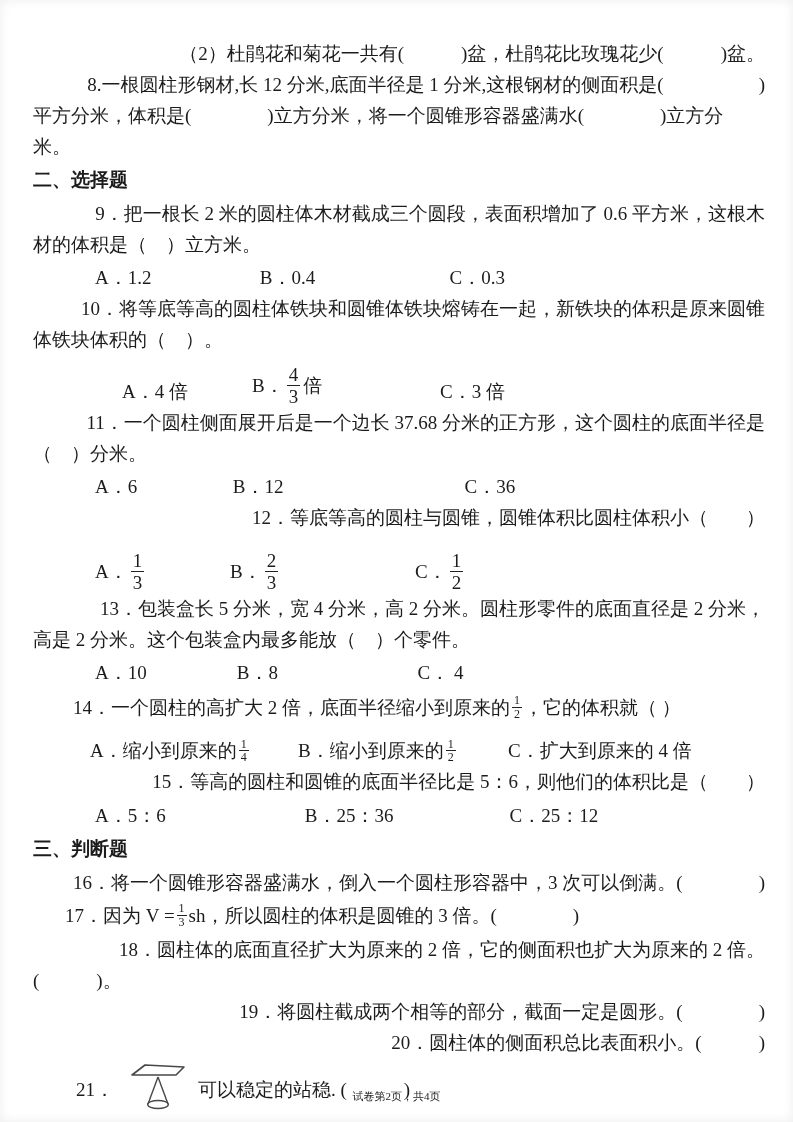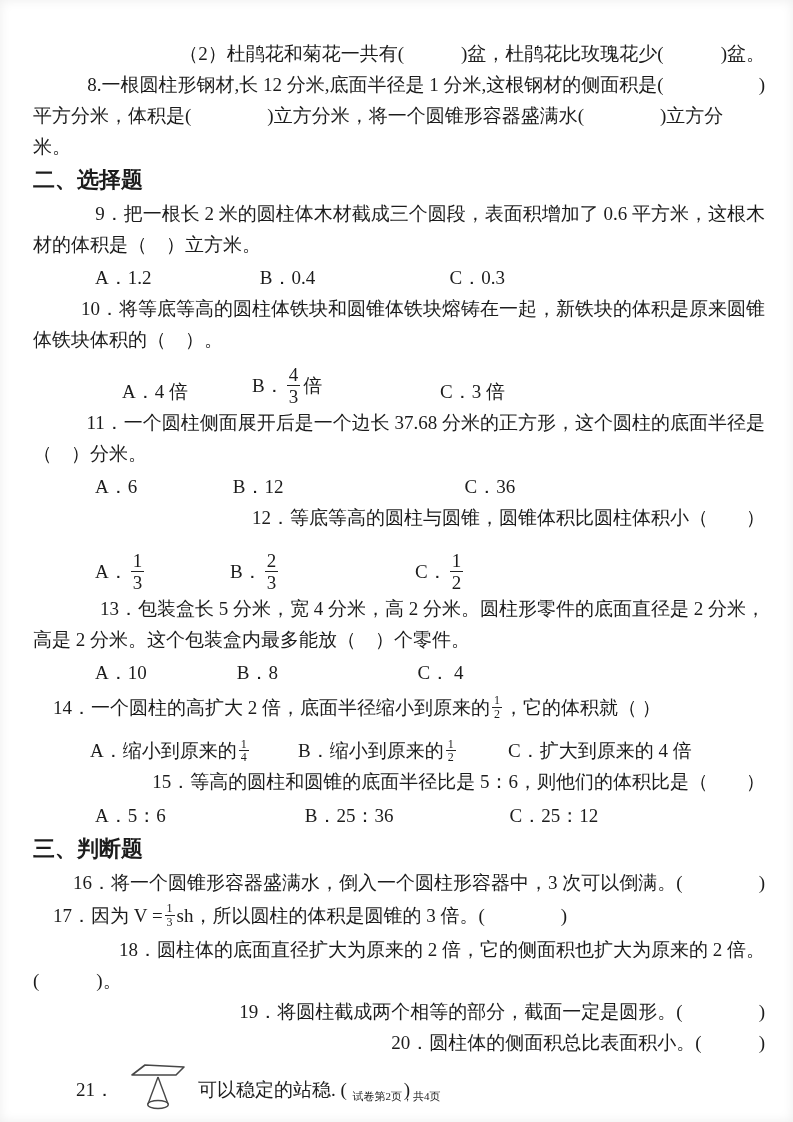--- a/index.html
+++ b/index.html
@@ -9,21 +9,21 @@
     box-sizing:border-box;
     padding:38px 28px 0 33px;
     overflow:hidden;
     font-family:"Liberation Serif","DejaVu Serif",serif;
     color:#1c1c1c;
     box-shadow: inset 0 0 12px rgba(0,0,0,0.07);
     position:relative;
   }
   .line{font-size:19px;line-height:31px;white-space:nowrap;}
   .ind{text-indent:28px;text-align:right;}
-  .heading{font-size:22px;line-height:36px;font-weight:bold;white-space:nowrap;}
+  .heading{font-size:19px;line-height:36px;font-weight:bold;white-space:nowrap;}
   .opts{font-size:19px;line-height:31px;white-space:nowrap;}
   .opts .o{display:inline-block;vertical-align:middle;}
   .frow{display:flex;align-items:flex-end;}
   .frow .o{display:inline-flex;align-items:center;flex:0 0 auto;}
   .fr{display:inline-flex;flex-direction:column;align-items:center;vertical-align:middle;margin:0 3px;line-height:1.12;}
   .fr .den{border-top:1.5px solid #222;padding:0 2px;}
   .fr.lg{font-size:19px;}
   .fr.sm{font-size:12px;line-height:1.05;margin:0 2px;}
   .q14row{display:flex;align-items:center;}
   .inlineflex{display:inline-flex;align-items:center;white-space:nowrap;}
@@ -98,21 +98,21 @@
 
 <div class="line ind">13．包装盒长 5 分米，宽 4 分米，高 2 分米。圆柱形零件的底面直径是 2 分米，</div>
 <div class="line">高是 2 分米。这个包装盒内最多能放（　）个零件。</div>
 <div class="opts" style="padding-left:62px">
   <span class="o" style="width:137px">A．10</span>
   <span class="o" style="width:176px">B．8</span>
   <span class="o">C． 4</span>
 </div>
 
 <div class="line ind q14row" style="min-height:38px">
-  <span class="inlineflex" style="text-indent:0;margin-left:20px">
+  <span class="inlineflex" style="text-indent:0;margin-left:40px">
     <span>14．一个圆柱的高扩大 2 倍，底面半径缩小到原来的</span>
     <span class="fr sm">
       <span class="num">1</span>
       <span class="den">2</span>
     </span>
     <span>，它的体积就（ ）</span>
   </span>
 </div>
 <div class="opts frow" style="padding-left:57px;min-height:40px">
   <span class="o" style="width:208px">
@@ -137,21 +137,21 @@
   <span class="o" style="width:205px">A．5：6</span>
   <span class="o" style="width:200px">B．25：36</span>
   <span class="o">C．25：12</span>
 </div>
 
 <div class="heading">三、判断题</div>
 
 <div class="line ind">16．将一个圆锥形容器盛满水，倒入一个圆柱形容器中，3 次可以倒满。(　　　　)</div>
 
 <div class="line ind q14row" style="min-height:36px">
-  <span class="inlineflex" style="text-indent:0;margin-left:20px">
+  <span class="inlineflex" style="text-indent:0;margin-left:32px">
     <span>17．因为 V = </span>
     <span class="fr sm">
       <span class="num">1</span>
       <span class="den">3</span>
     </span>
     <span>sh，所以圆柱的体积是圆锥的 3 倍。(　　　　)</span>
   </span>
 </div>
 
 <div class="line ind">18．圆柱体的底面直径扩大为原来的 2 倍，它的侧面积也扩大为原来的 2 倍。</div>

